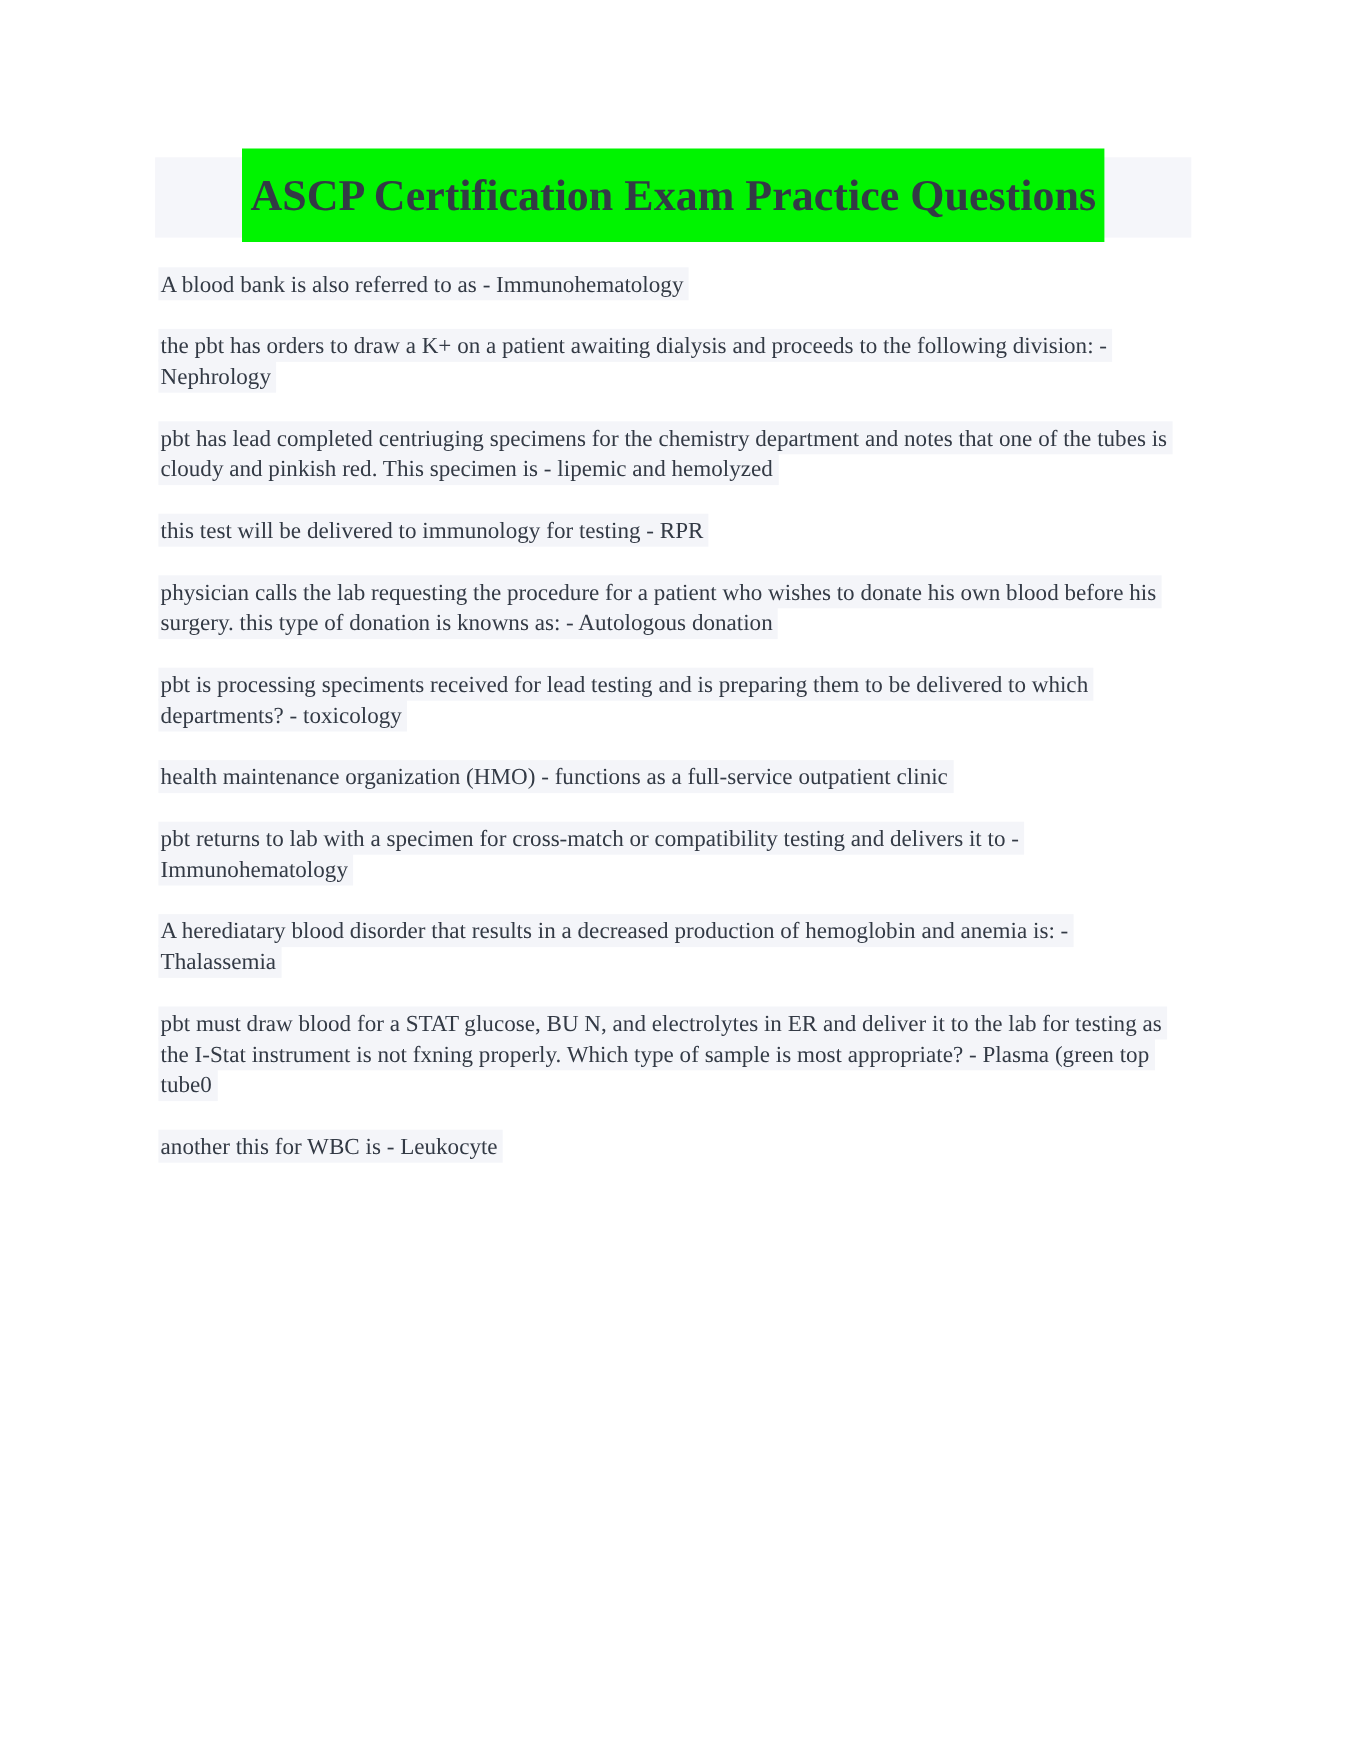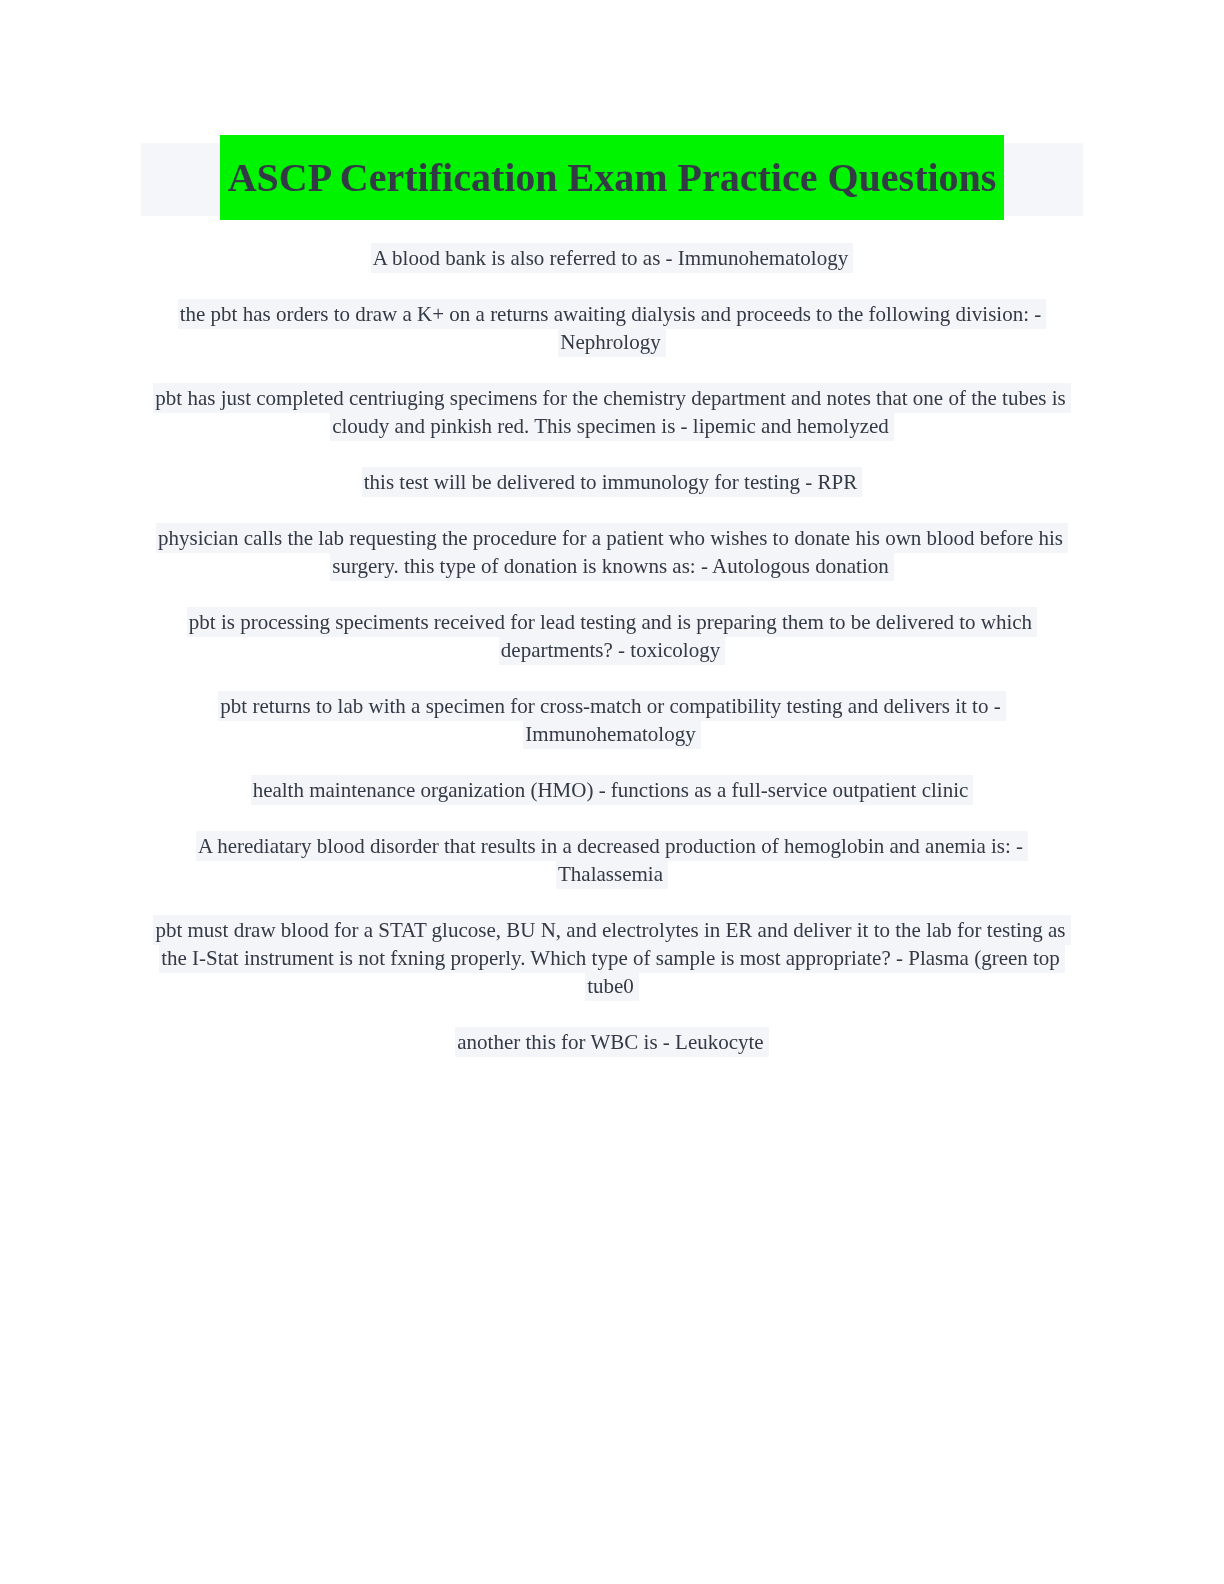--- a/index.html
+++ b/index.html
@@ -36,45 +36,44 @@
     box-decoration-break: clone;
   }
   .content {
     margin: 28px 144px 0 144px;
   }
   .qa {
     margin: 0 0 28px 0;
     font-size: 21px;
     line-height: 28px;
     color: #333a45;
-    text-align: center;
   }
   .line-hl {
     background: #f4f5f9;
     padding: 3px 5px 3px 2px;
     -webkit-box-decoration-break: clone;
     box-decoration-break: clone;
   }
 </style>
 </head>
 <body>
 
 <div class="page">
 
   <header class="banner">
     <h1 class="doc-title"><span class="title-hl">ASCP Certification Exam Practice Questions</span></h1>
   </header>
 
   <main class="content">
     <p class="qa"><span class="line-hl">A blood bank is also referred to as - Immunohematology</span></p>
-    <p class="qa"><span class="line-hl">the pbt has orders to draw a K+ on a returns awaiting dialysis and proceeds to the following division: - Nephrology</span></p>
-    <p class="qa"><span class="line-hl">pbt has just completed centriuging specimens for the chemistry department and notes that one of the tubes is cloudy and pinkish red. This specimen is - lipemic and hemolyzed</span></p>
+    <p class="qa"><span class="line-hl">the pbt has orders to draw a K+ on a patient awaiting dialysis and proceeds to the following division: - Nephrology</span></p>
+    <p class="qa"><span class="line-hl">pbt has lead completed centriuging specimens for the chemistry department and notes that one of the tubes is cloudy and pinkish red. This specimen is - lipemic and hemolyzed</span></p>
     <p class="qa"><span class="line-hl">this test will be delivered to immunology for testing - RPR</span></p>
     <p class="qa"><span class="line-hl">physician calls the lab requesting the procedure for a patient who wishes to donate his own blood before his surgery. this type of donation is knowns as: - Autologous donation</span></p>
     <p class="qa"><span class="line-hl">pbt is processing speciments received for lead testing and is preparing them to be delivered to which departments? - toxicology</span></p>
+    <p class="qa"><span class="line-hl">health maintenance organization (HMO) - functions as a full-service outpatient clinic</span></p>
     <p class="qa"><span class="line-hl">pbt returns to lab with a specimen for cross-match or compatibility testing and delivers it to - Immunohematology</span></p>
-    <p class="qa"><span class="line-hl">health maintenance organization (HMO) - functions as a full-service outpatient clinic</span></p>
     <p class="qa"><span class="line-hl">A herediatary blood disorder that results in a decreased production of hemoglobin and anemia is: - Thalassemia</span></p>
     <p class="qa"><span class="line-hl">pbt must draw blood for a STAT glucose, BU N, and electrolytes in ER and deliver it to the lab for testing as the I-Stat instrument is not fxning properly. Which type of sample is most appropriate? - Plasma (green top tube0</span></p>
     <p class="qa"><span class="line-hl">another this for WBC is - Leukocyte</span></p>
   </main>
 
 </div>
 
 </body></html>

